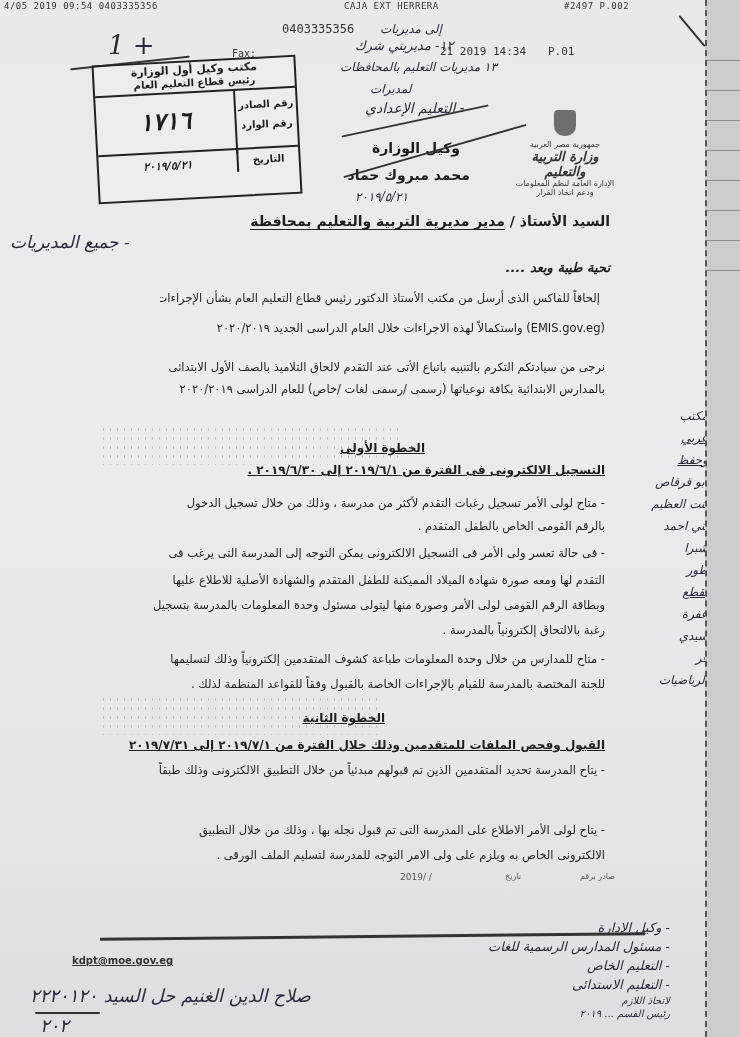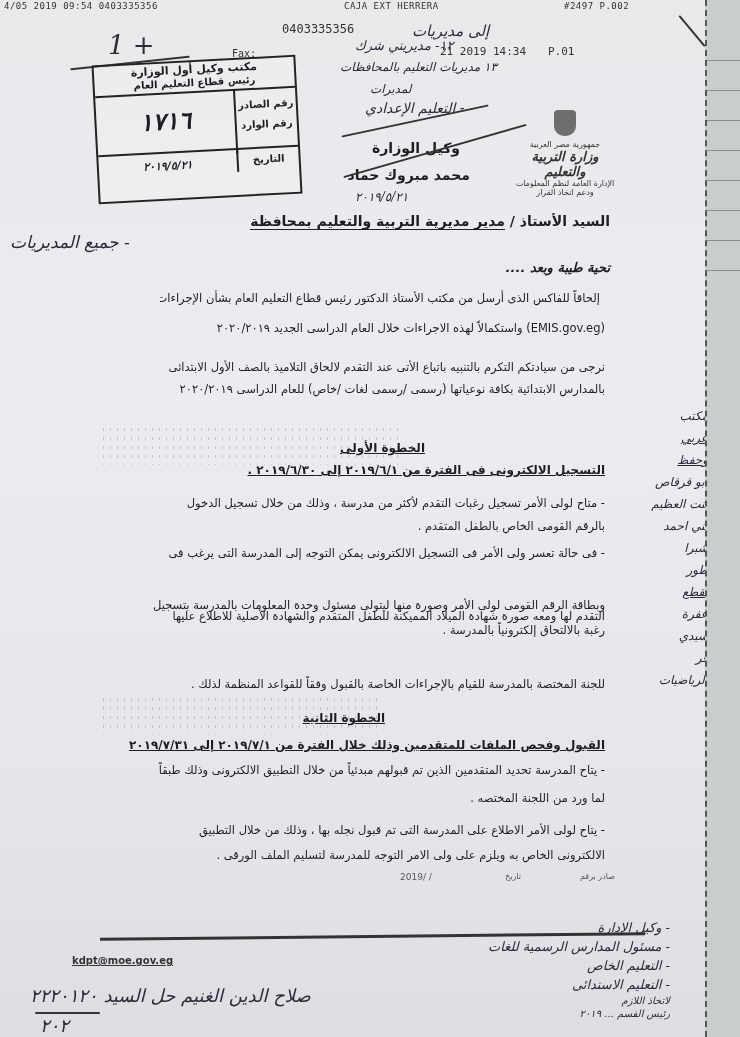--- a/index.html
+++ b/index.html
@@ -65,21 +65,21 @@
     <span style="left:560px">#2497 P.002</span>
   </div>
   <div class="fax-line2" style="left:282px;top:22px;font-size:12px;">0403335356</div>
   <div class="fax-line2" style="left:232px;top:48px;font-size:10px;">Fax:</div>
   <div class="fax-line2" style="left:440px;top:45px;font-size:11px;">21 2019 14:34</div>
   <div class="fax-line2" style="left:548px;top:45px;font-size:11px;">P.01</div>
 
   <div class="hand" style="left:108px;top:30px;font-size:26px;direction:ltr;">1 +</div>
   <div class="stroke" style="left:70px;top:62px;width:120px;transform:rotate(-6deg);"></div>
   <div class="stroke" style="left:672px;top:30px;width:40px;transform:rotate(50deg);"></div>
-  <div class="hand" style="left:380px;top:22px;font-size:15px;margin-left:32px;">إلى مديريات</div>
+  <div class="hand" style="left:380px;top:22px;font-size:12px;">إلى مديريات</div>
   <div class="hand" style="left:355px;top:38px;font-size:13px;">١٢- مديريتي شرك</div>
   <div class="hand" style="left:340px;top:60px;font-size:12px;">١٣ مديريات التعليم بالمحافظات</div>
   <div class="hand" style="left:370px;top:82px;font-size:12px;">لمديرات</div>
   <div class="hand" style="left:365px;top:100px;font-size:14px;">- التعليم الإعدادي</div>
   <div class="stroke" style="left:340px;top:120px;width:150px;height:2px;transform:rotate(-12deg);"></div>
 
   <div class="stamp">
     <div class="row" style="top:0;height:28px;line-height:13px;padding-top:1px;">
       <div>مكتب وكيل أول الوزارة</div>
       <div style="font-size:10px">رئيس قطاع التعليم العام</div>
@@ -123,31 +123,31 @@
   <div class="rtl body-line" style="top:381px;">بالمدارس الابتدائية بكافة نوعياتها (رسمى /رسمى لغات /خاص) للعام الدراسى ٢٠٢٠/٢٠١٩</div>
 
 
   <div class="speckle" style="left:100px;top:425px;width:300px;height:40px;"></div>
   <div class="rtl body-line step-title" style="top:440px;right:280px;width:120px;">الخطوة الأولى</div>
   <div class="rtl body-line step-title" style="top:462px;right:100px;width:430px;">التسجيل الالكترونى فى الفترة من ٢٠١٩/٦/١ إلى ٢٠١٩/٦/٣٠ .</div>
 
   <div class="rtl body-line" style="top:495px;">- متاح لولى الأمر تسجيل رغبات التقدم لأكثر من مدرسة ، وذلك من خلال تسجيل الدخول</div>
   <div class="rtl body-line" style="top:518px;">بالرقم القومى الخاص بالطفل المتقدم .</div>
   <div class="rtl body-line" style="top:545px;">- فى حالة تعسر ولى الأمر فى التسجيل الالكترونى يمكن التوجه إلى المدرسة التى يرغب فى</div>
-  <div class="rtl body-line" style="top:572px;margin-top:36px;">التقدم لها ومعه صورة شهادة الميلاد المميكنة للطفل المتقدم والشهادة الأصلية للاطلاع عليها</div>
+  <div class="rtl body-line" style="top:572px;">التقدم لها ومعه صورة شهادة الميلاد المميكنة للطفل المتقدم والشهادة الأصلية للاطلاع عليها</div>
   <div class="rtl body-line" style="top:597px;">وبطاقة الرقم القومى لولى الأمر وصورة منها ليتولى مسئول وحدة المعلومات بالمدرسة بتسجيل</div>
   <div class="rtl body-line" style="top:622px;">رغبة بالالتحاق إلكترونياً بالمدرسة .</div>
+  <div class="rtl body-line" style="top:651px;">- متاح للمدارس من خلال وحدة المعلومات طباعة كشوف المتقدمين إلكترونياً وذلك لتسليمها</div>
   <div class="rtl body-line" style="top:676px;">للجنة المختصة بالمدرسة للقيام بالإجراءات الخاصة بالقبول وفقاً للقواعد المنظمة لذلك .</div>
 
   <div class="speckle" style="left:100px;top:695px;width:280px;height:40px;"></div>
   <div class="rtl body-line step-title" style="top:710px;right:320px;width:120px;">الخطوة الثانية</div>
   <div class="rtl body-line step-title" style="top:737px;right:100px;width:480px;">القبول وفحص الملفات للمتقدمين وذلك خلال الفترة من ٢٠١٩/٧/١ إلى ٢٠١٩/٧/٣١</div>
 
   <div class="rtl body-line" style="top:762px;">- يتاح المدرسة تحديد المتقدمين الذين تم قبولهم مبدئياً من خلال التطبيق الالكترونى وذلك طبقاً</div>
-  <div class="rtl body-line" style="top:790px;">لما ورد من اللجنة المختصه .</div>
   <div class="rtl body-line" style="top:822px;">- يتاح لولى الأمر الاطلاع على المدرسة التى تم قبول نجله بها ، وذلك من خلال التطبيق</div>
   <div class="rtl body-line" style="top:847px;">الالكترونى الخاص به ويلزم على ولى الامر التوجه للمدرسة لتسليم الملف الورقى .</div>
 
   <div class="footer-meta" style="left:580px;top:872px;">صادر برقم</div>
   <div class="footer-meta" style="left:505px;top:872px;">تاريخ</div>
   <div class="footer-meta" style="left:400px;top:872px;direction:ltr;font-size:9px;">2019/   /</div>
   <div class="divider" style="top:935px;"></div>
   <div class="email">kdpt@moe.gov.eg</div>
 
 

